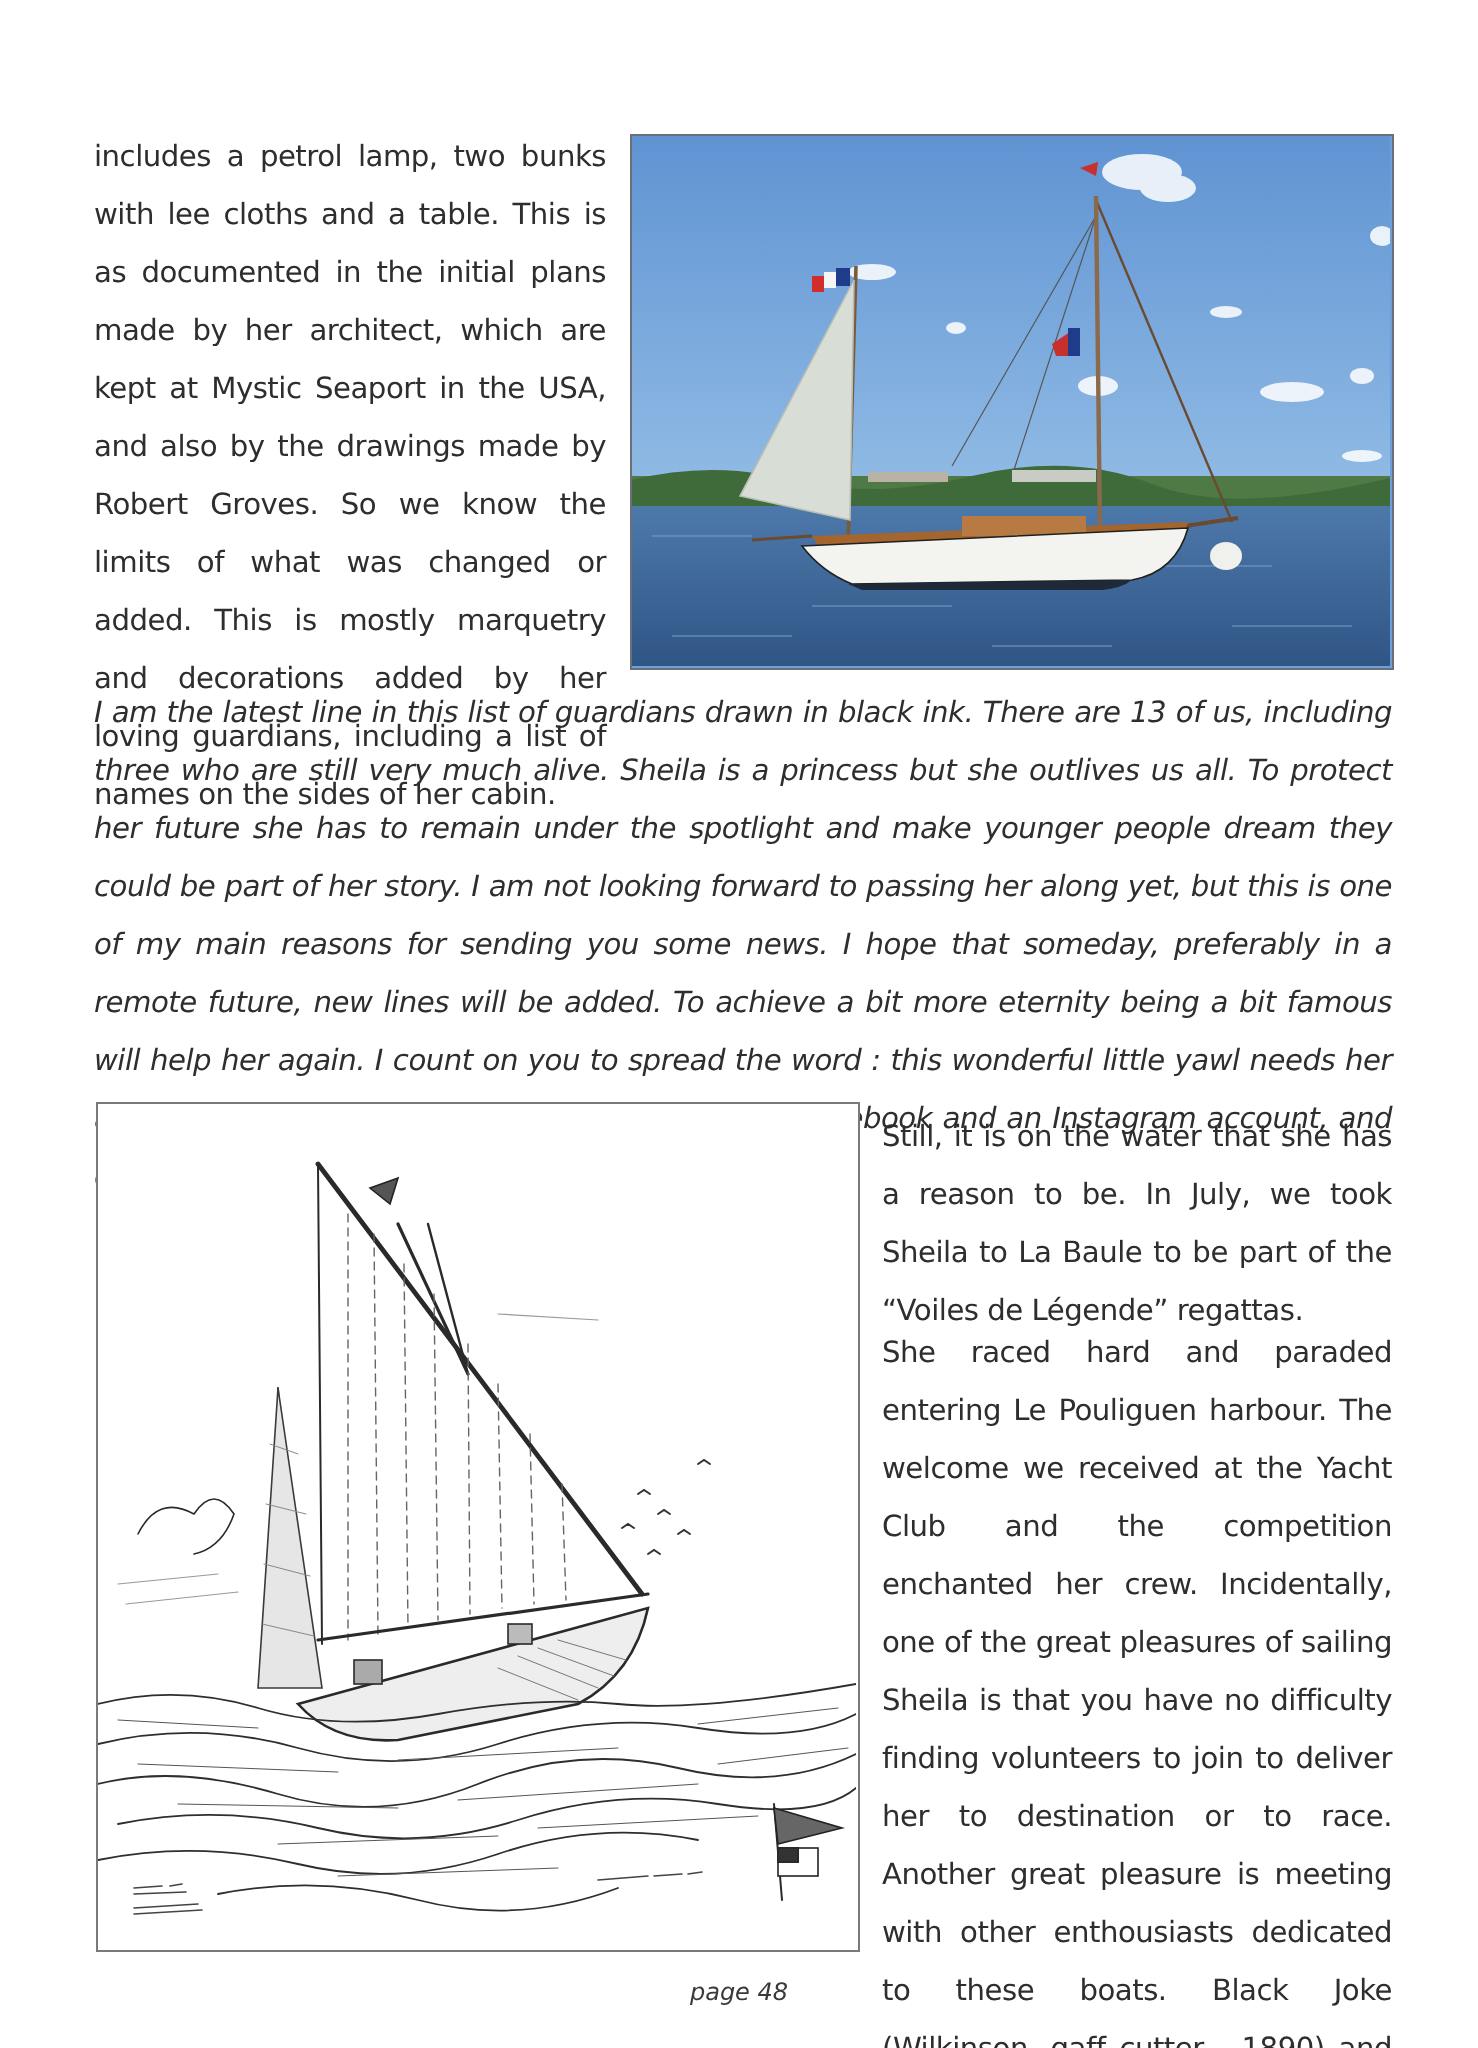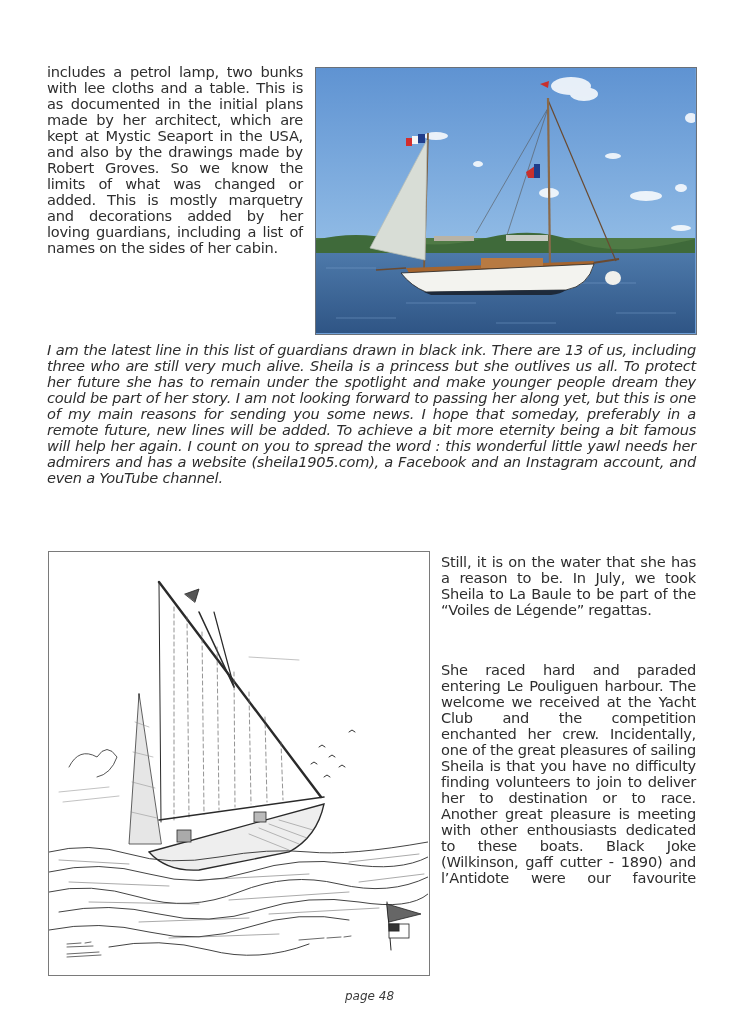--- a/index.html
+++ b/index.html
@@ -1,18 +1,18 @@
 <!DOCTYPE html>
 <html><head>
 <meta charset="utf-8">
 <style>
   html, body { margin: 0; padding: 0; background: #ffffff; }
   body { width: 739px; height: 1024px; position: relative; overflow: hidden;
          font-family: "DejaVu Sans", "Liberation Sans", sans-serif; color: #2e2e2e; }
-  .txt { position: absolute; font-size: 14.6px; line-height: 16px; letter-spacing: -0.25px;
+  .txt { position: absolute; font-size: 14.6px; line-height: 29px; letter-spacing: -0.25px;
          text-align: justify; margin: 0; }
   .txt.last-left { text-align-last: left; }
   #p1 { left: 47px; top: 64px; width: 256px; }
   #p2 { left: 47px; top: 342px; width: 649px; font-style: italic; }
   #p3 { left: 441px; top: 554px; width: 255px; }
   #p4 { left: 441px; top: 662px; width: 255px; text-align-last: justify; }
   .frame { position: absolute; box-sizing: border-box; }
   #photo { left: 315px; top: 67px; width: 382px; height: 268px; border: 1.5px solid #6a7078; background: #6d9fd8; overflow: hidden; }
   #drawing { left: 48px; top: 551px; width: 382px; height: 425px; border: 1.5px solid #7a7a7a; background: #ffffff; overflow: hidden; }
   svg { display: block; }

